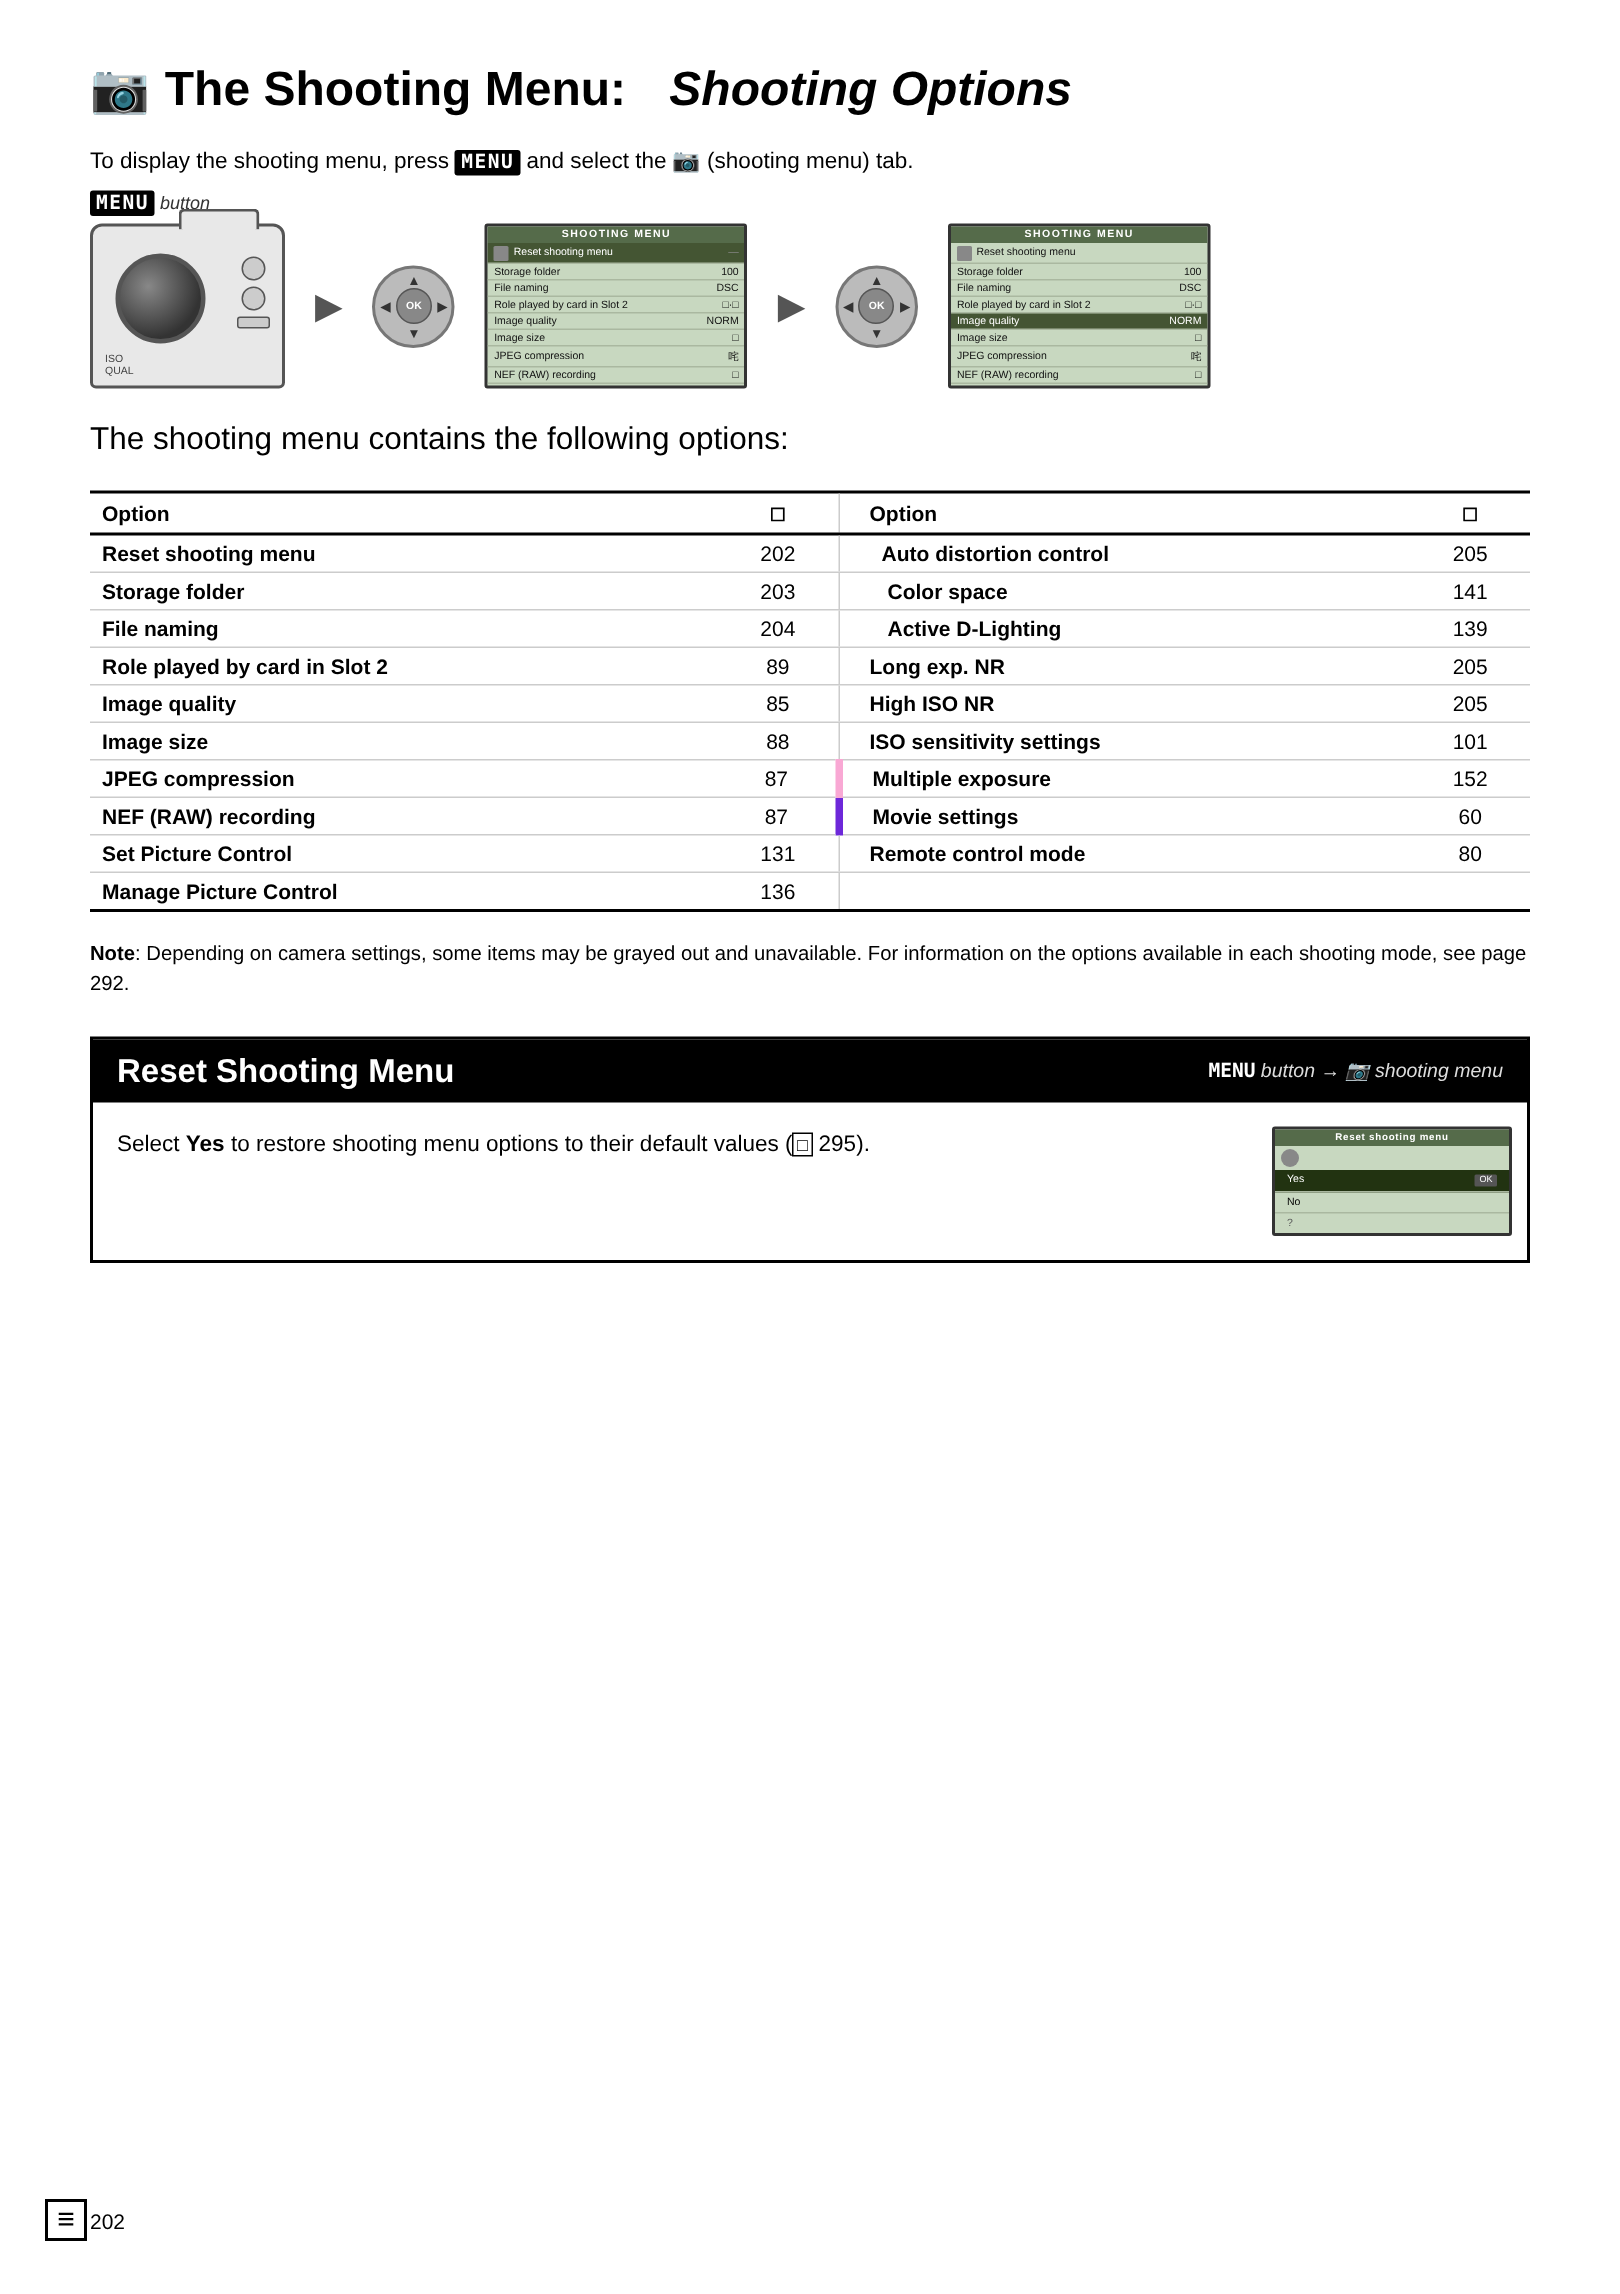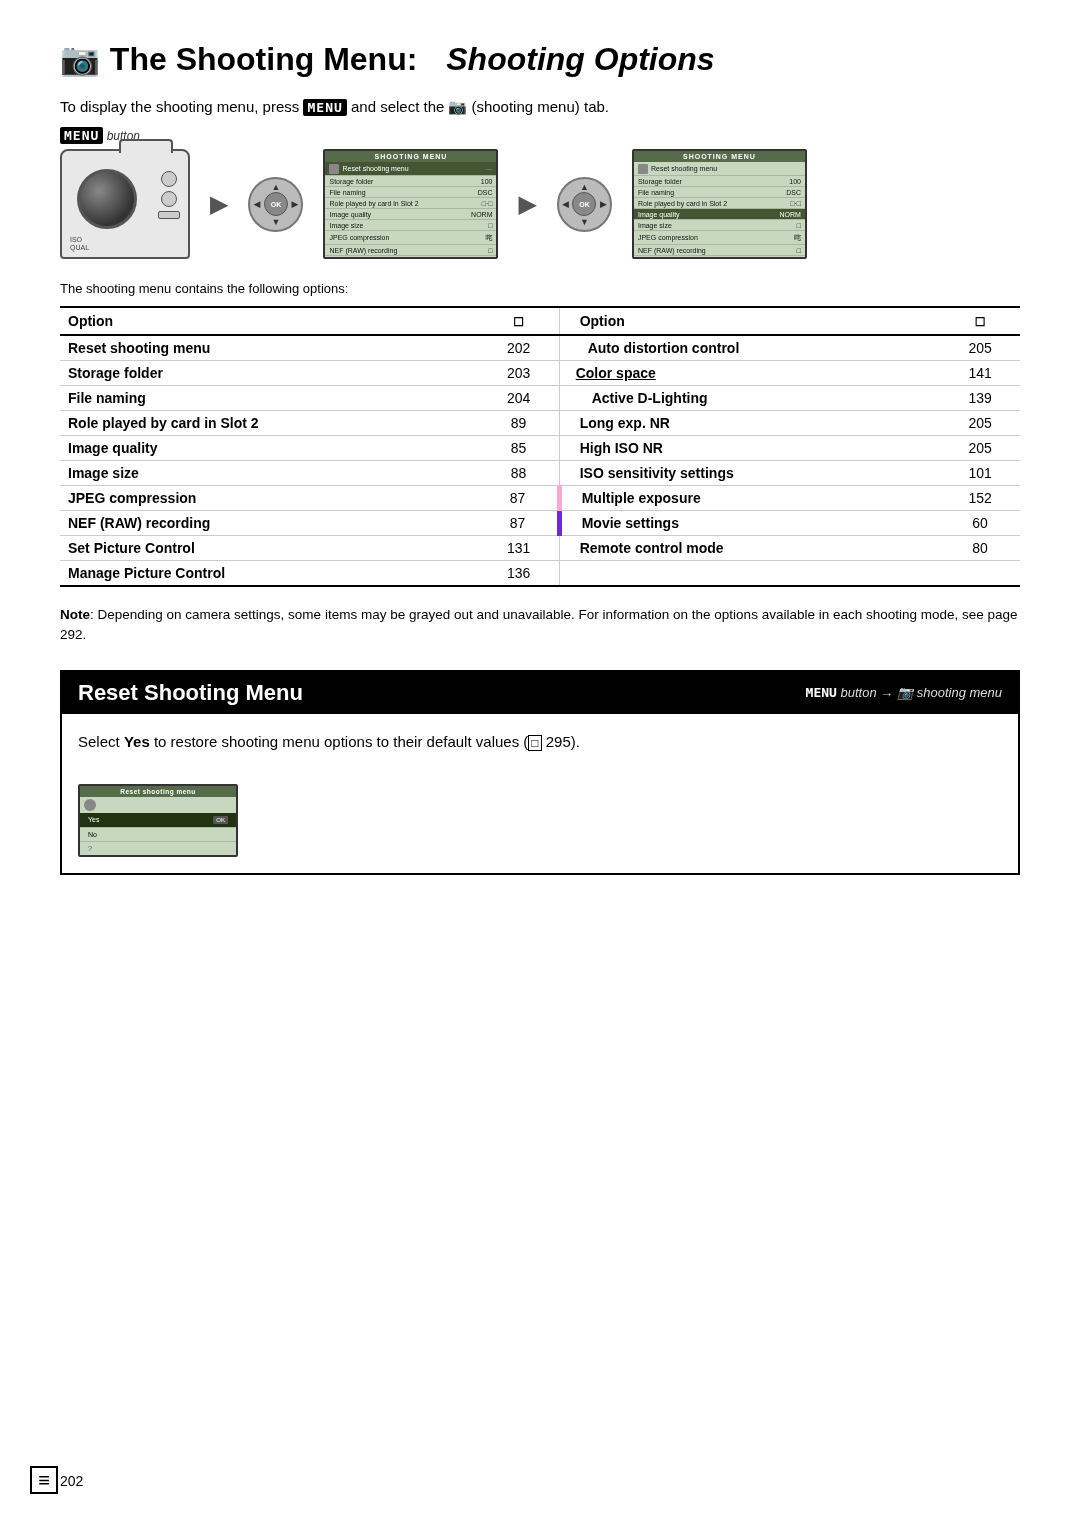--- a/index.html
+++ b/index.html
@@ -218,22 +218,22 @@
       font-size: 9px;
       color: #333;
     }
     .nav-arrow.up { top: 3px; left: 50%; transform: translateX(-50%); }
     .nav-arrow.down { bottom: 3px; left: 50%; transform: translateX(-50%); }
     .nav-arrow.left { left: 3px; top: 50%; transform: translateY(-50%); }
     .nav-arrow.right { right: 3px; top: 50%; transform: translateY(-50%); }
 
     
     .options-intro {
-      font-size: 13px;
-      margin-bottom: 10px;
+      font-size: 21px;
+      margin-bottom: 22px;
     }
 
     
     .note-text {
       font-size: 13.5px;
       margin-bottom: 24px;
       line-height: 1.5;
     }
     .note-text strong {
       font-weight: bold;
@@ -268,21 +268,20 @@
       font-style: normal;
       color: #fff;
     }
 
     
     .section-content {
       padding: 16px 0 16px 16px;
       display: flex;
       align-items: flex-start;
       gap: 30px;
-      flex-direction: column;
     }
     .section-text {
       flex: 1;
       font-size: 15px;
       line-height: 1.6;
     }
     .section-screen {
       flex-shrink: 0;
       width: 170px;
     }
@@ -537,21 +536,21 @@
   <tbody>
     <tr>
       <td class="bold-td">Reset shooting menu</td>
       <td class="num-td">202</td>
       <td class="bold-td" style="border-left:1px solid #ccc; padding-left:28px;">Auto distortion control</td>
       <td class="num-td">205</td>
     </tr>
     <tr>
       <td class="bold-td">Storage folder</td>
       <td class="num-td">203</td>
-      <td class="bold-td" style="border-left:1px solid #ccc; padding-left:16px;text-decoration:underline;">Color space</td>
+      <td class="bold-td" style="border-left:1px solid #ccc; padding-left:32px;">Color space</td>
       <td class="num-td">141</td>
     </tr>
     <tr>
       <td class="bold-td">File naming</td>
       <td class="num-td">204</td>
       <td class="bold-td" style="border-left:1px solid #ccc; padding-left:32px;">Active D-Lighting</td>
       <td class="num-td">139</td>
     </tr>
     <tr>
       <td class="bold-td">Role played by card in Slot 2</td>

